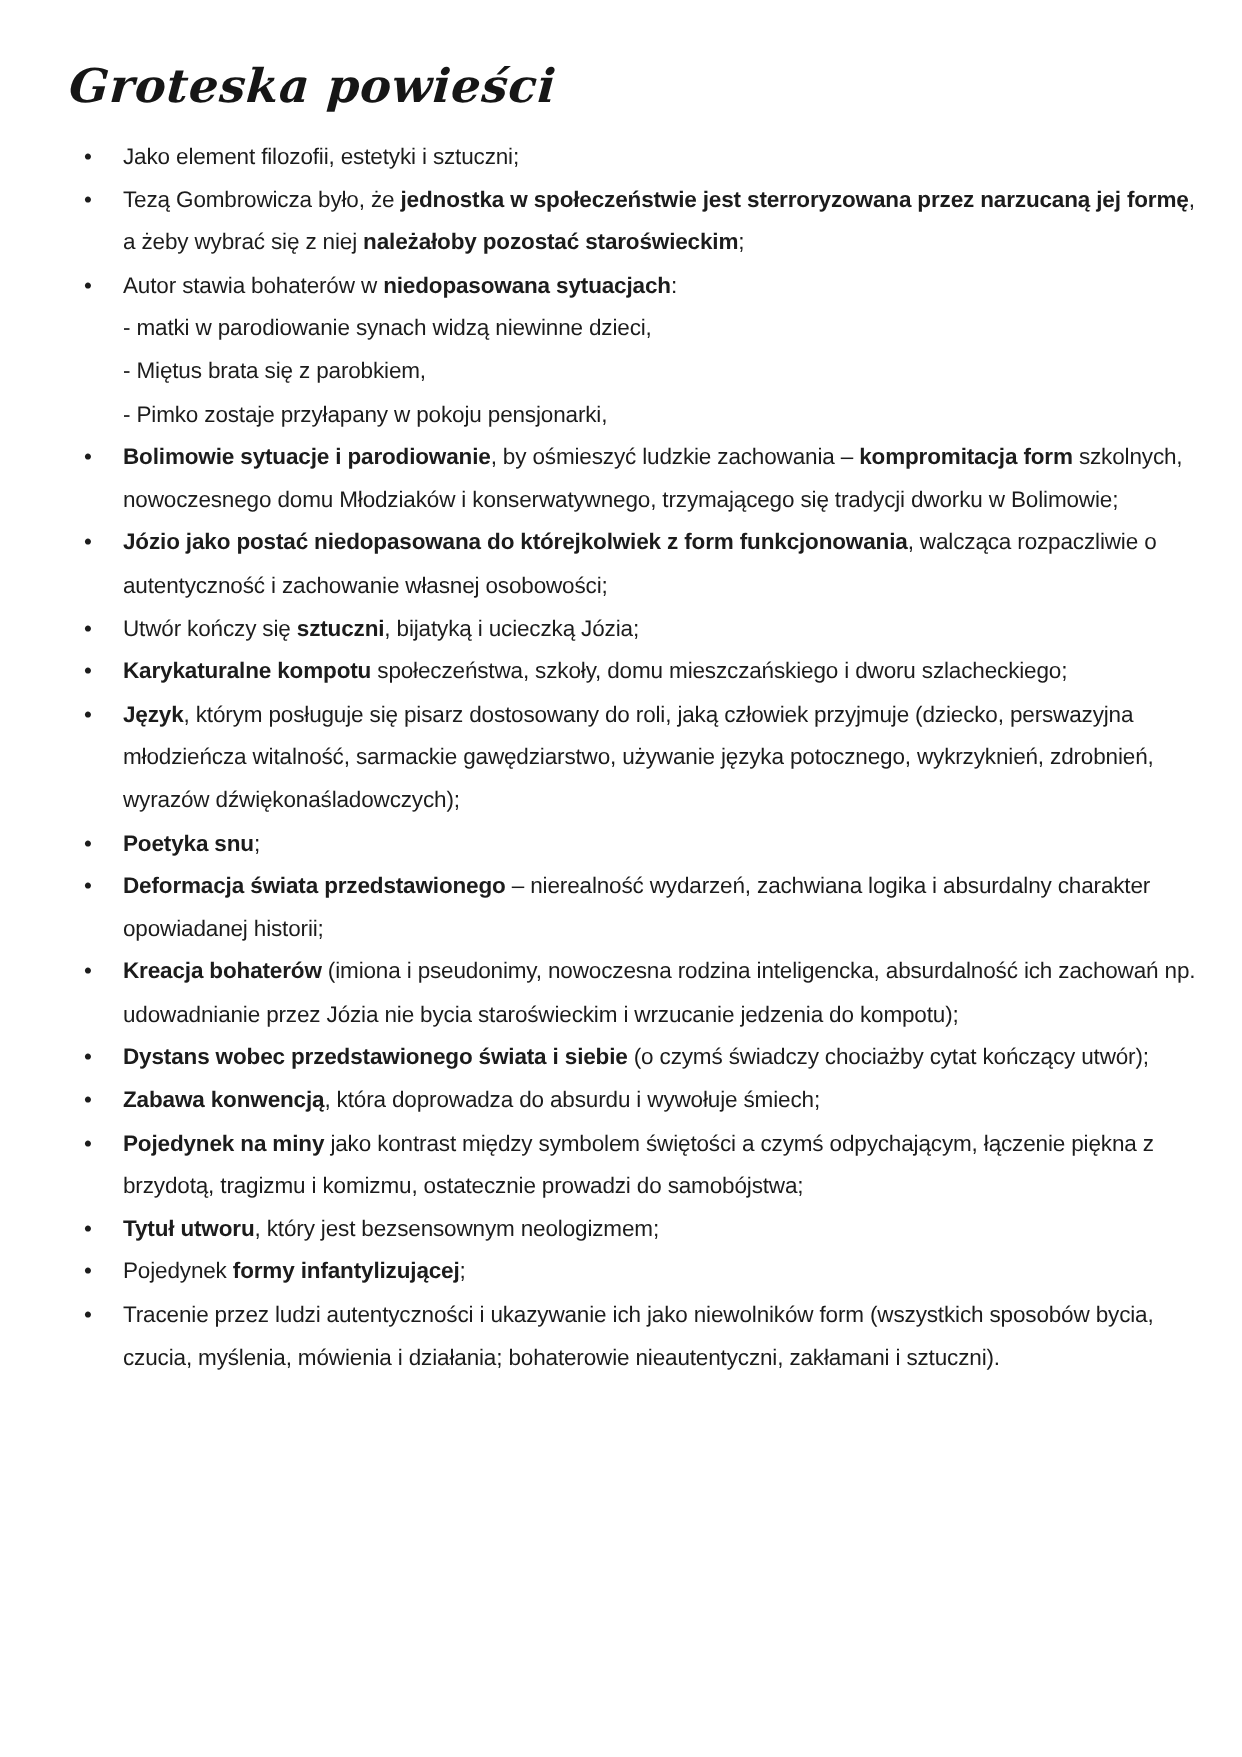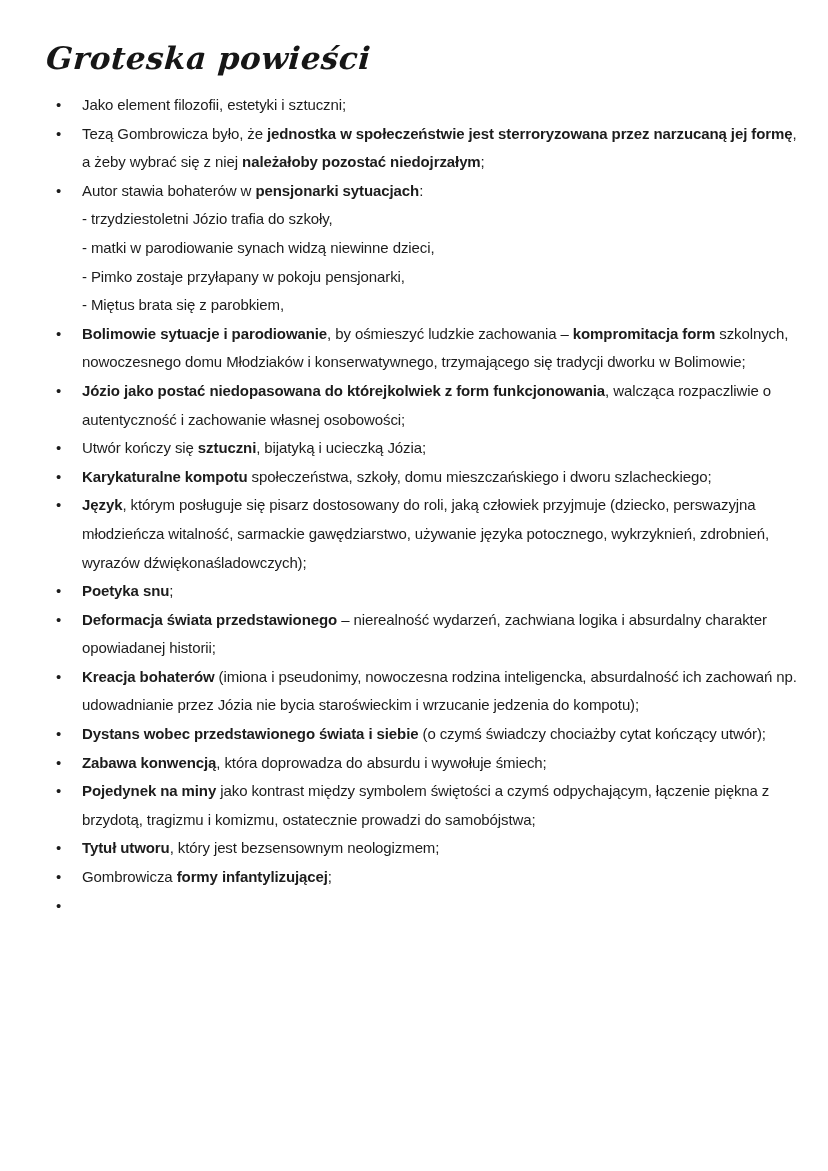--- a/index.html
+++ b/index.html
@@ -57,34 +57,33 @@
     text-align: center;
   }
 </style>
 </head>
 <body>
 
 <div class="page">
   <h1 class="title">Groteska powieści</h1>
   <div class="notes" id="notes">
       <div class="item bullet"><span class="marker">•</span><span class="regular">Jako element filozofii, estetyki i sztuczni;</span></div>
-      <div class="item bullet"><span class="marker">•</span><span class="regular">Tezą Gombrowicza było, że </span><span class="bold">jednostka w społeczeństwie jest sterroryzowana przez narzucaną jej formę</span><span class="regular">, a żeby wybrać się z niej </span><span class="bold">należałoby pozostać niedojrzałym</span><span class="regular">;</span></div>
-      <div class="item bullet"><span class="marker">•</span><span class="regular">Autor stawia bohaterów w </span><span class="bold">pensjonarki sytuacjach</span><span class="regular">:</span></div>
-      <div class="item sub"><span class="regular">- trzydziestoletni Józio trafia do szkoły,</span></div>
+      <div class="item bullet"><span class="marker">•</span><span class="regular">Tezą Gombrowicza było, że </span><span class="bold">jednostka w społeczeństwie jest sterroryzowana przez narzucaną jej formę</span><span class="regular">, a żeby wybrać się z niej </span><span class="bold">należałoby pozostać staroświeckim</span><span class="regular">;</span></div>
+      <div class="item bullet"><span class="marker">•</span><span class="regular">Autor stawia bohaterów w </span><span class="bold">niedopasowana sytuacjach</span><span class="regular">:</span></div>
       <div class="item sub"><span class="regular">- matki w parodiowanie synach widzą niewinne dzieci,</span></div>
+      <div class="item sub"><span class="regular">- Miętus brata się z parobkiem,</span></div>
       <div class="item sub"><span class="regular">- Pimko zostaje przyłapany w pokoju pensjonarki,</span></div>
-      <div class="item sub"><span class="regular">- Miętus brata się z parobkiem,</span></div>
       <div class="item bullet"><span class="marker">•</span><span class="bold">Bolimowie sytuacje i parodiowanie</span><span class="regular">, by ośmieszyć ludzkie zachowania – </span><span class="bold">kompromitacja form</span><span class="regular"> szkolnych, nowoczesnego domu Młodziaków i konserwatywnego, trzymającego się tradycji dworku w Bolimowie;</span></div>
       <div class="item bullet"><span class="marker">•</span><span class="bold">Józio jako postać niedopasowana do którejkolwiek z form funkcjonowania</span><span class="regular">, walcząca rozpaczliwie o autentyczność i zachowanie własnej osobowości;</span></div>
       <div class="item bullet"><span class="marker">•</span><span class="regular">Utwór kończy się </span><span class="bold">sztuczni</span><span class="regular">, bijatyką i ucieczką Józia;</span></div>
       <div class="item bullet"><span class="marker">•</span><span class="bold">Karykaturalne kompotu</span><span class="regular"> społeczeństwa, szkoły, domu mieszczańskiego i dworu szlacheckiego;</span></div>
       <div class="item bullet"><span class="marker">•</span><span class="bold">Język</span><span class="regular">, którym posługuje się pisarz dostosowany do roli, jaką człowiek przyjmuje (dziecko, perswazyjna młodzieńcza witalność, sarmackie gawędziarstwo, używanie języka potocznego, wykrzyknień, zdrobnień, wyrazów dźwiękonaśladowczych);</span></div>
       <div class="item bullet"><span class="marker">•</span><span class="bold">Poetyka snu</span><span class="regular">;</span></div>
       <div class="item bullet"><span class="marker">•</span><span class="bold">Deformacja świata przedstawionego</span><span class="regular"> – nierealność wydarzeń, zachwiana logika i absurdalny charakter opowiadanej historii;</span></div>
       <div class="item bullet"><span class="marker">•</span><span class="bold">Kreacja bohaterów</span><span class="regular"> (imiona i pseudonimy, nowoczesna rodzina inteligencka, absurdalność ich zachowań np. udowadnianie przez Józia nie bycia staroświeckim i wrzucanie jedzenia do kompotu);</span></div>
       <div class="item bullet"><span class="marker">•</span><span class="bold">Dystans wobec przedstawionego świata i siebie</span><span class="regular"> (o czymś świadczy chociażby cytat kończący utwór);</span></div>
       <div class="item bullet"><span class="marker">•</span><span class="bold">Zabawa konwencją</span><span class="regular">, która doprowadza do absurdu i wywołuje śmiech;</span></div>
       <div class="item bullet"><span class="marker">•</span><span class="bold">Pojedynek na miny</span><span class="regular"> jako kontrast między symbolem świętości a czymś odpychającym, łączenie piękna z brzydotą, tragizmu i komizmu, ostatecznie prowadzi do samobójstwa;</span></div>
       <div class="item bullet"><span class="marker">•</span><span class="bold">Tytuł utworu</span><span class="regular">, który jest bezsensownym neologizmem;</span></div>
-      <div class="item bullet"><span class="marker">•</span><span class="regular">Gombrowicza </span><span class="bold">formy infantylizującej</span><span class="regular">;</span></div>
-      <div class="item bullet"><span class="marker">•</span></div>
+      <div class="item bullet"><span class="marker">•</span><span class="regular">Pojedynek </span><span class="bold">formy infantylizującej</span><span class="regular">;</span></div>
+      <div class="item bullet"><span class="marker">•</span><span class="regular">Tracenie przez ludzi autentyczności i ukazywanie ich jako niewolników form (wszystkich sposobów bycia, czucia, myślenia, mówienia i działania; bohaterowie nieautentyczni, zakłamani i sztuczni).</span></div>
     </div>
 </div>
 
 </body></html>

